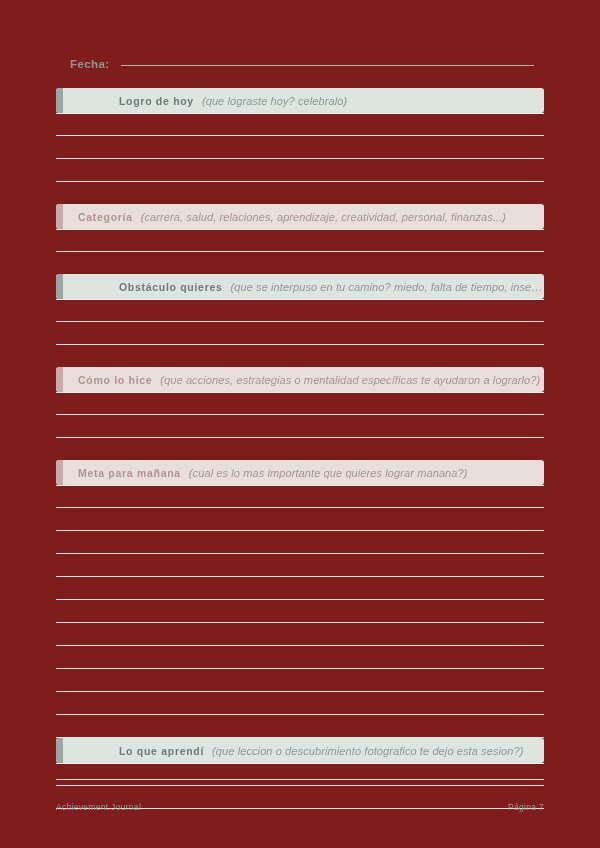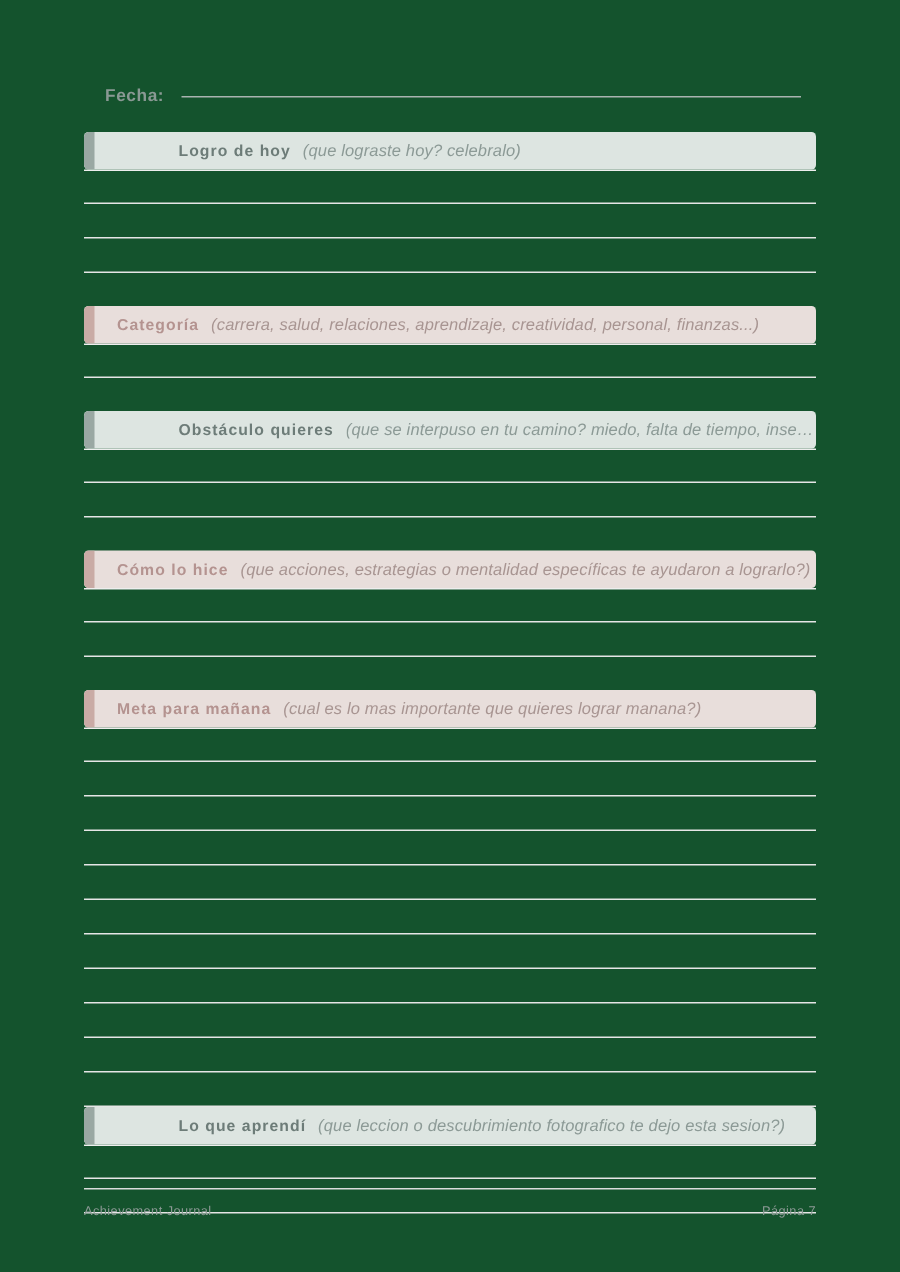--- a/index.html
+++ b/index.html
@@ -13,21 +13,21 @@
     font-family: "Liberation Sans", sans-serif;
     color: #6f7b77;
     overflow: hidden;
     position: relative;
   }
   .page {
     position: absolute;
     left: 0; top: 0;
     width: 600px;
     height: 848px;
-    background: #14532d;
+    background: #7f1d1d;
     box-sizing: border-box;
     padding: 0 56px;
   }
 
   
   .date-row {
     position: absolute;
     left: 70px;
     top: 58px;
     width: 464px;
@@ -113,21 +113,21 @@
 
   .gap { height: 22px; }
 
   
   .footer {
     position: absolute;
     left: 56px;
     right: 56px;
     bottom: 36px;
     border-top: 1px solid #d8dcda;
-    padding-top: 9px;
+    padding-top: 22px;
     display: flex;
     justify-content: space-between;
     align-items: center;
   }
   .footer span {
     font-size: 8.5px;
     color: #8d9a96;
     letter-spacing: 0.3px;
   }
 </style>

